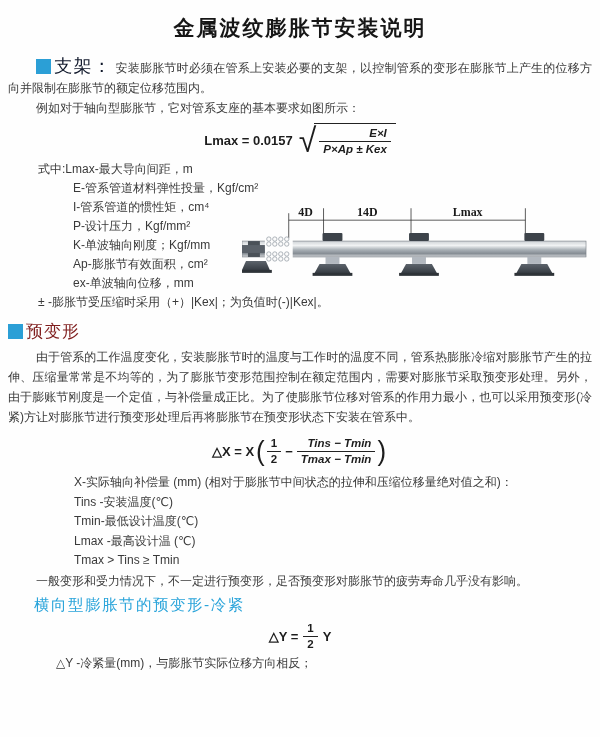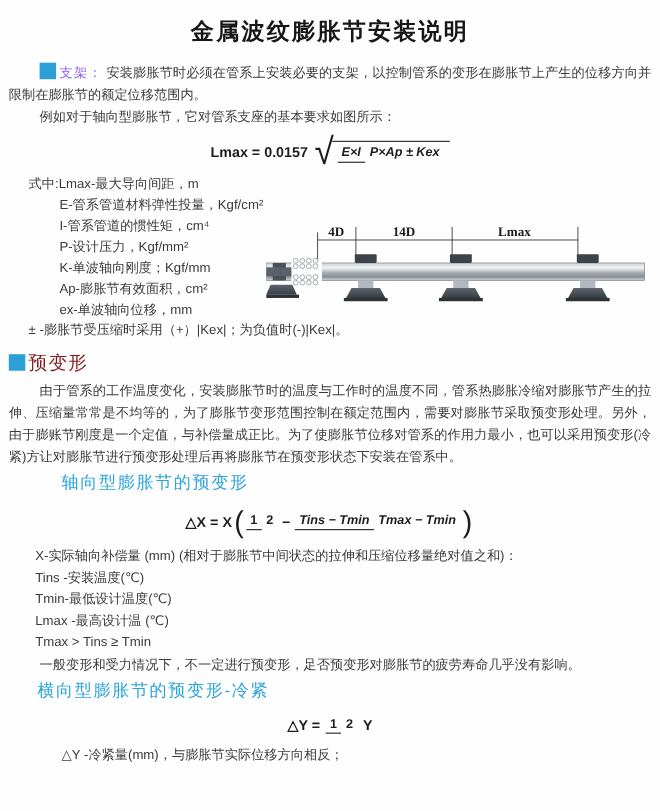--- a/index.html
+++ b/index.html
@@ -2,40 +2,40 @@
 <html><head>
 <meta charset="utf-8">
 <style>
   html,body{margin:0;padding:0;background:#ffffff}
   .page{width:600px;height:737px;box-sizing:border-box;padding:4px 8px 12px;background:#fefefe;
         font-family:"Liberation Sans","DejaVu Sans",sans-serif;color:#3a3a3a;overflow:hidden;position:relative}
   .title{font-size:21px;font-weight:bold;color:#161616;text-align:center;letter-spacing:2px;margin:10px 0 14px}
   .para{font-size:12px;line-height:20px;text-align:justify;margin:0;color:#3a3a3a}
   .indent{text-indent:28px}
   .marker{display:inline-block;width:15px;height:15px;background:#2b9fd6;margin-right:3px;vertical-align:-2px}
-  .inline-heading-label{font-size:12px;letter-spacing:1px;color:#8b5cf6;font-weight:500}
+  .inline-heading-label{font-size:18px;letter-spacing:1px;color:#0f172a;font-weight:500}
   .sec-header{margin:8px 0 4px;font-size:17px;color:#7f1d1d;letter-spacing:1px}
   .sub-heading{font-size:15.5px;color:#2aa4da;letter-spacing:1.5px;margin:4px 0 2px;font-weight:500}
   .sub-axial{margin-left:48px}
   .sub-lateral{margin-left:26px}
-  .def-line{font-size:12px;line-height:19px;margin-left:18px}
-  .def-sub{margin-left:46px}
+  .def-line{font-size:12px;line-height:19px;margin-left:30px}
+  .def-sub{margin-left:65px}
   .defs-block{position:relative;margin-top:2px}
   .diagram{position:absolute;top:44px;right:2px;width:348px;height:95px}
-  .note-line{font-size:12px;line-height:19.5px;margin-left:24px}
+  .note-line{font-size:12px;line-height:19.5px;margin-left:66px}
   .y-note{margin-left:48px}
   
   .formula{display:flex;align-items:center;justify-content:center;font-family:Liberation Sans, sans-serif;
            font-weight:bold;color:#1d1d1d;font-size:13px}
   .formula-lmax{margin:4px 0 2px;height:36px}
   .formula-axial{margin:6px 0 4px;height:36px}
   .formula-lateral{margin:6px 0 2px;height:30px}
   .radical{font-size:32px;font-weight:normal;line-height:0.9;margin-left:6px;transform:scaleY(1.05)}
   .rad-content{border-top:1.5px solid #222;padding:2px 5px 0;margin-left:-2px}
-  .frac{display:inline-flex;flex-direction:row;text-align:right;font-size:11.5px;line-height:1.3;vertical-align:middle}
+  .frac{display:inline-flex;flex-direction:column;text-align:right;font-size:11.5px;line-height:1.3;vertical-align:middle}
   .frac .num{border-bottom:1px solid #222;padding:0 4px}
   .frac .den{padding:0 4px}
   .frac.it{font-style:italic}
   .bigparen{font-size:26px;font-weight:normal;line-height:1;margin:0 2px;transform:scaleY(1.05)}
   .op{margin:0 4px}
   .sp{margin-left:5px}
   svg text{font-family:"Liberation Serif","DejaVu Serif",serif;font-size:12px;font-weight:bold;fill:#1a1a1a;text-anchor:middle}
 </style>
 </head>
 <body>
@@ -146,21 +146,20 @@
     </svg>
   </div>
 
   <div class="def-line">± -膨胀节受压缩时采用（+）|Kex|；为负值时(-)|Kex|。</div>
 
   <div class="sec-header">
     <span class="marker"></span><span>预变形</span>
   </div>
   <p class="para indent">由于管系的工作温度变化，安装膨胀节时的温度与工作时的温度不同，管系热膨胀冷缩对膨胀节产生的拉伸、压缩量常常是不均等的，为了膨胀节变形范围控制在额定范围内，需要对膨胀节采取预变形处理。另外，由于膨账节刚度是一个定值，与补偿量成正比。为了使膨胀节位移对管系的作用力最小，也可以采用预变形(冷紧)方让对膨胀节进行预变形处理后再将膨胀节在预变形状态下安装在管系中。</p>
 
-  <div class="sub-heading sub-axial">轴向型膨胀节的预变形</div>
 
   <div class="formula formula-axial">
     <span>△X = X</span>
     <span class="bigparen">(</span>
     <span class="frac">
       <span class="num">1</span>
       <span class="den">2</span>
     </span>
     <span class="op">−</span>
     <span class="frac it">

